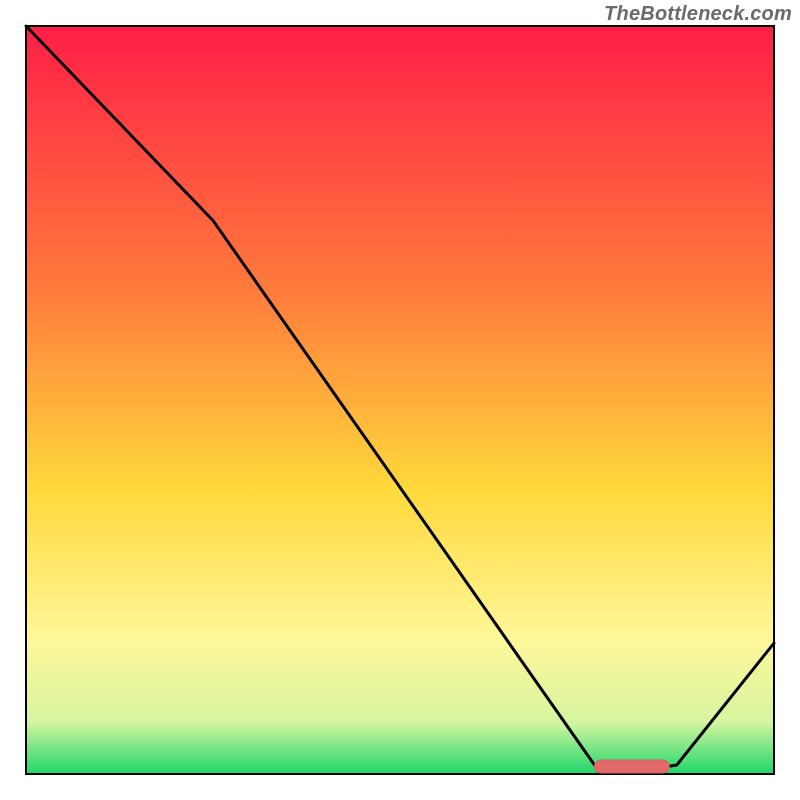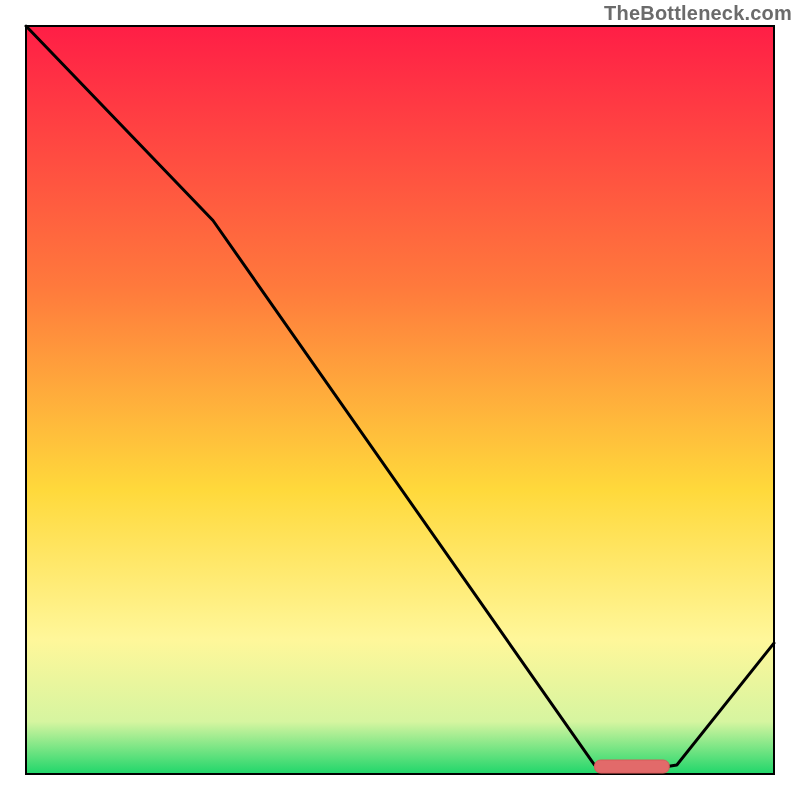--- a/index.html
+++ b/index.html
@@ -8,20 +8,21 @@
     width: 800px;
     height: 800px;
     overflow: hidden;
     background: #fff;
     font-family: Arial, Helvetica, sans-serif;
   }
   .chart-wrapper {
     position: relative;
     width: 800px;
     height: 772px;
+    font-style: italic;
   }
   .watermark {
     position: absolute;
     top: 2px;
     right: 8px;
     font-size: 20px;
     font-weight: 600;
     color: #6b6b6b;
     letter-spacing: 0.2px;
     user-select: none;

